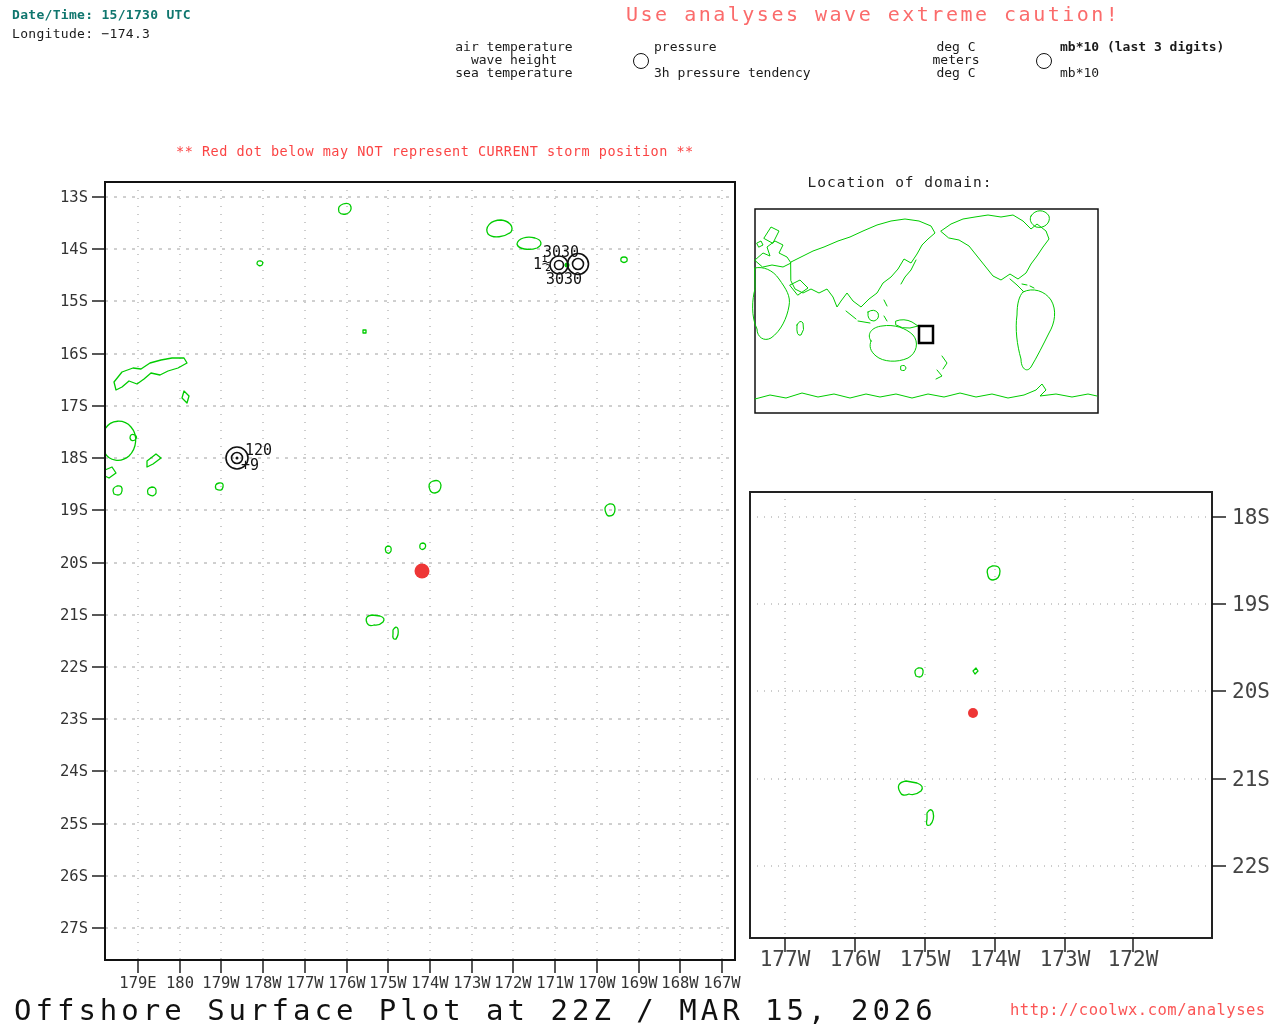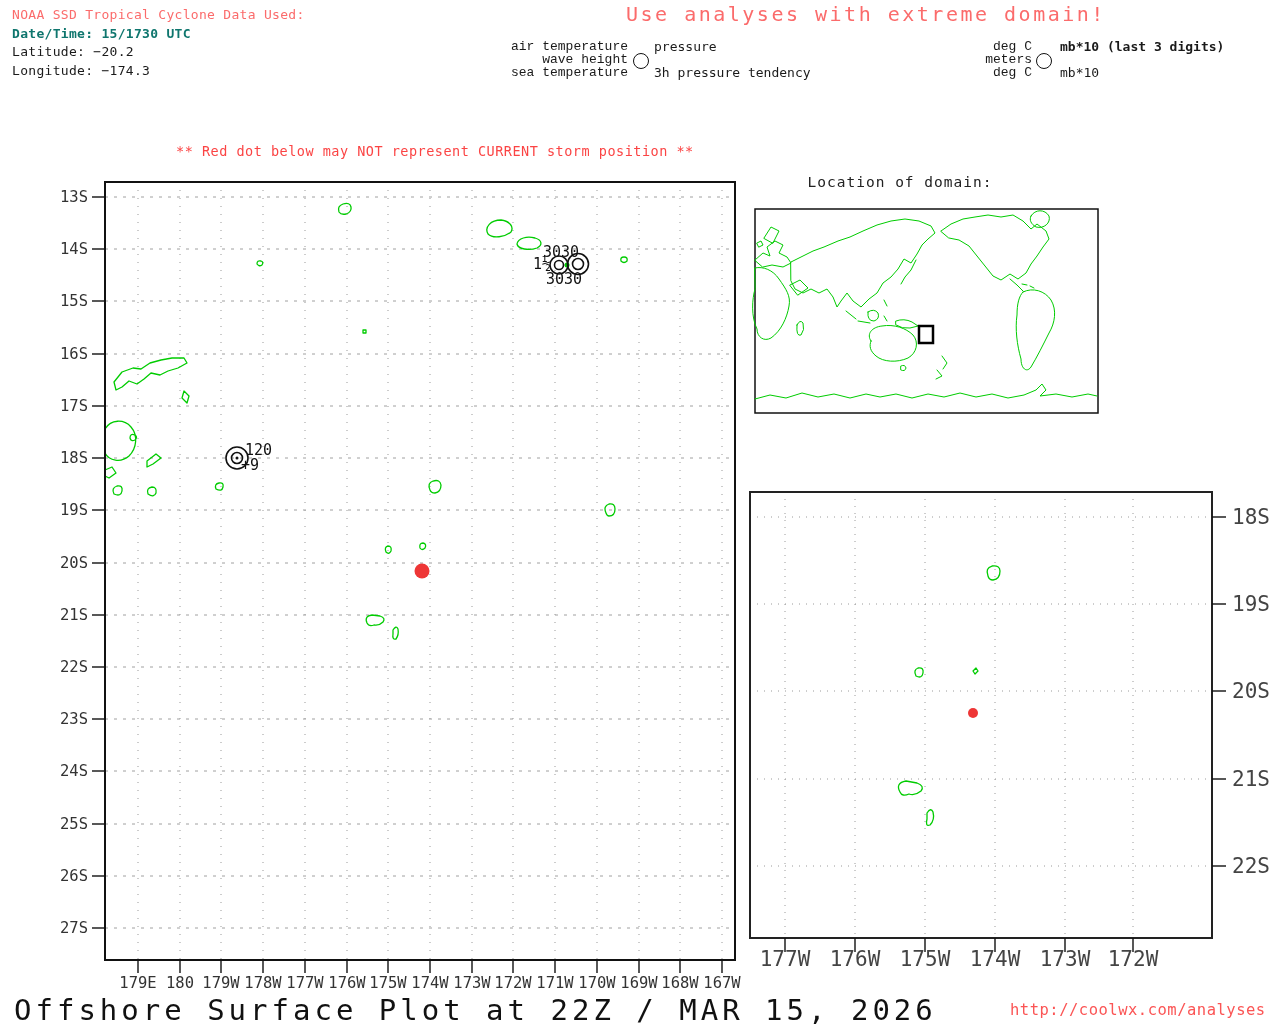--- a/index.html
+++ b/index.html
@@ -6,21 +6,21 @@
   #screen{position:relative;width:1280px;height:1024px;background:#ffffff;overflow:hidden;
           font-family:"DejaVu Sans Mono",monospace;}
   .abs{position:absolute;}
   
   .tcline{font-size:13px;line-height:18.5px;letter-spacing:.3px;color:#1a1a1a;white-space:pre;}
   .red-soft{color:#fb6b6b;}
   .red-hot{color:#0f766e;font-weight:bold;}
   .caution{font-size:20px;letter-spacing:2.5px;color:#fb6b6b;white-space:pre;}
   .warn{font-size:13.5px;letter-spacing:.5px;color:#fb4444;white-space:pre;}
   .leg{font-size:13px;line-height:12.5px;color:#1a1a1a;white-space:pre;}
-  .leg-r{text-align:right;font-family:Liberation Mono, monospace;}
+  .leg-r{text-align:center;}
   .circ{box-sizing:border-box;width:16px;height:16px;border:1.6px solid #111;border-radius:50%;background:#fff;}
   .title{font-size:29px;letter-spacing:4px;color:#111;white-space:pre;}
   .url{font-size:15.5px;letter-spacing:.5px;color:#fb5555;white-space:pre;}
   
   text{font-family:"DejaVu Sans Mono",monospace;}
   .ax{font-size:15.5px;fill:#333;}
   .ax2{font-size:21px;fill:#444;}
   .st{font-size:15px;fill:#111;}
   .dmt{font-size:14.5px;fill:#222;letter-spacing:1px;}
   .grid-v{stroke:#999;stroke-width:1;stroke-dasharray:1 7;}
@@ -30,27 +30,25 @@
   .coast{stroke:#00cc00;stroke-width:1.3;fill:none;stroke-linejoin:round;stroke-linecap:round;}
   .coast-w{stroke:#00cc00;stroke-width:1;fill:none;stroke-linejoin:round;stroke-linecap:round;}
   .stn{stroke:#111;stroke-width:1.6;fill:none;}
 </style>
 </head>
 <body>
 
 <div id="screen">
 
   <div class="abs" style="left:12px;top:6px;">
-    <div class="tcline red-soft">NOAA SSD Tropical Cyclone Data Used:</div>
     <div class="tcline red-hot">Date/Time: 15/1730 UTC</div>
-    <div class="tcline">Latitude: −20.2</div>
     <div class="tcline">Longitude: −174.3</div>
   </div>
 
-  <div class="abs caution" style="left:626px;top:2px;">Use analyses with extreme domain!</div>
+  <div class="abs caution" style="left:626px;top:2px;">Use analyses wave extreme caution!</div>
 
   <div>
     <div class="abs leg leg-r" style="left:400px;top:41px;width:228px;">air temperature</div>
     <div class="abs leg leg-r" style="left:400px;top:54px;width:228px;">wave height</div>
     <div class="abs leg leg-r" style="left:400px;top:67px;width:228px;">sea temperature</div>
     <div class="abs circ" style="left:633px;top:53px;"></div>
     <div class="abs leg" style="left:654px;top:41px;">pressure</div>
     <div class="abs leg" style="left:654px;top:67px;">3h pressure tendency</div>
   </div>
 

